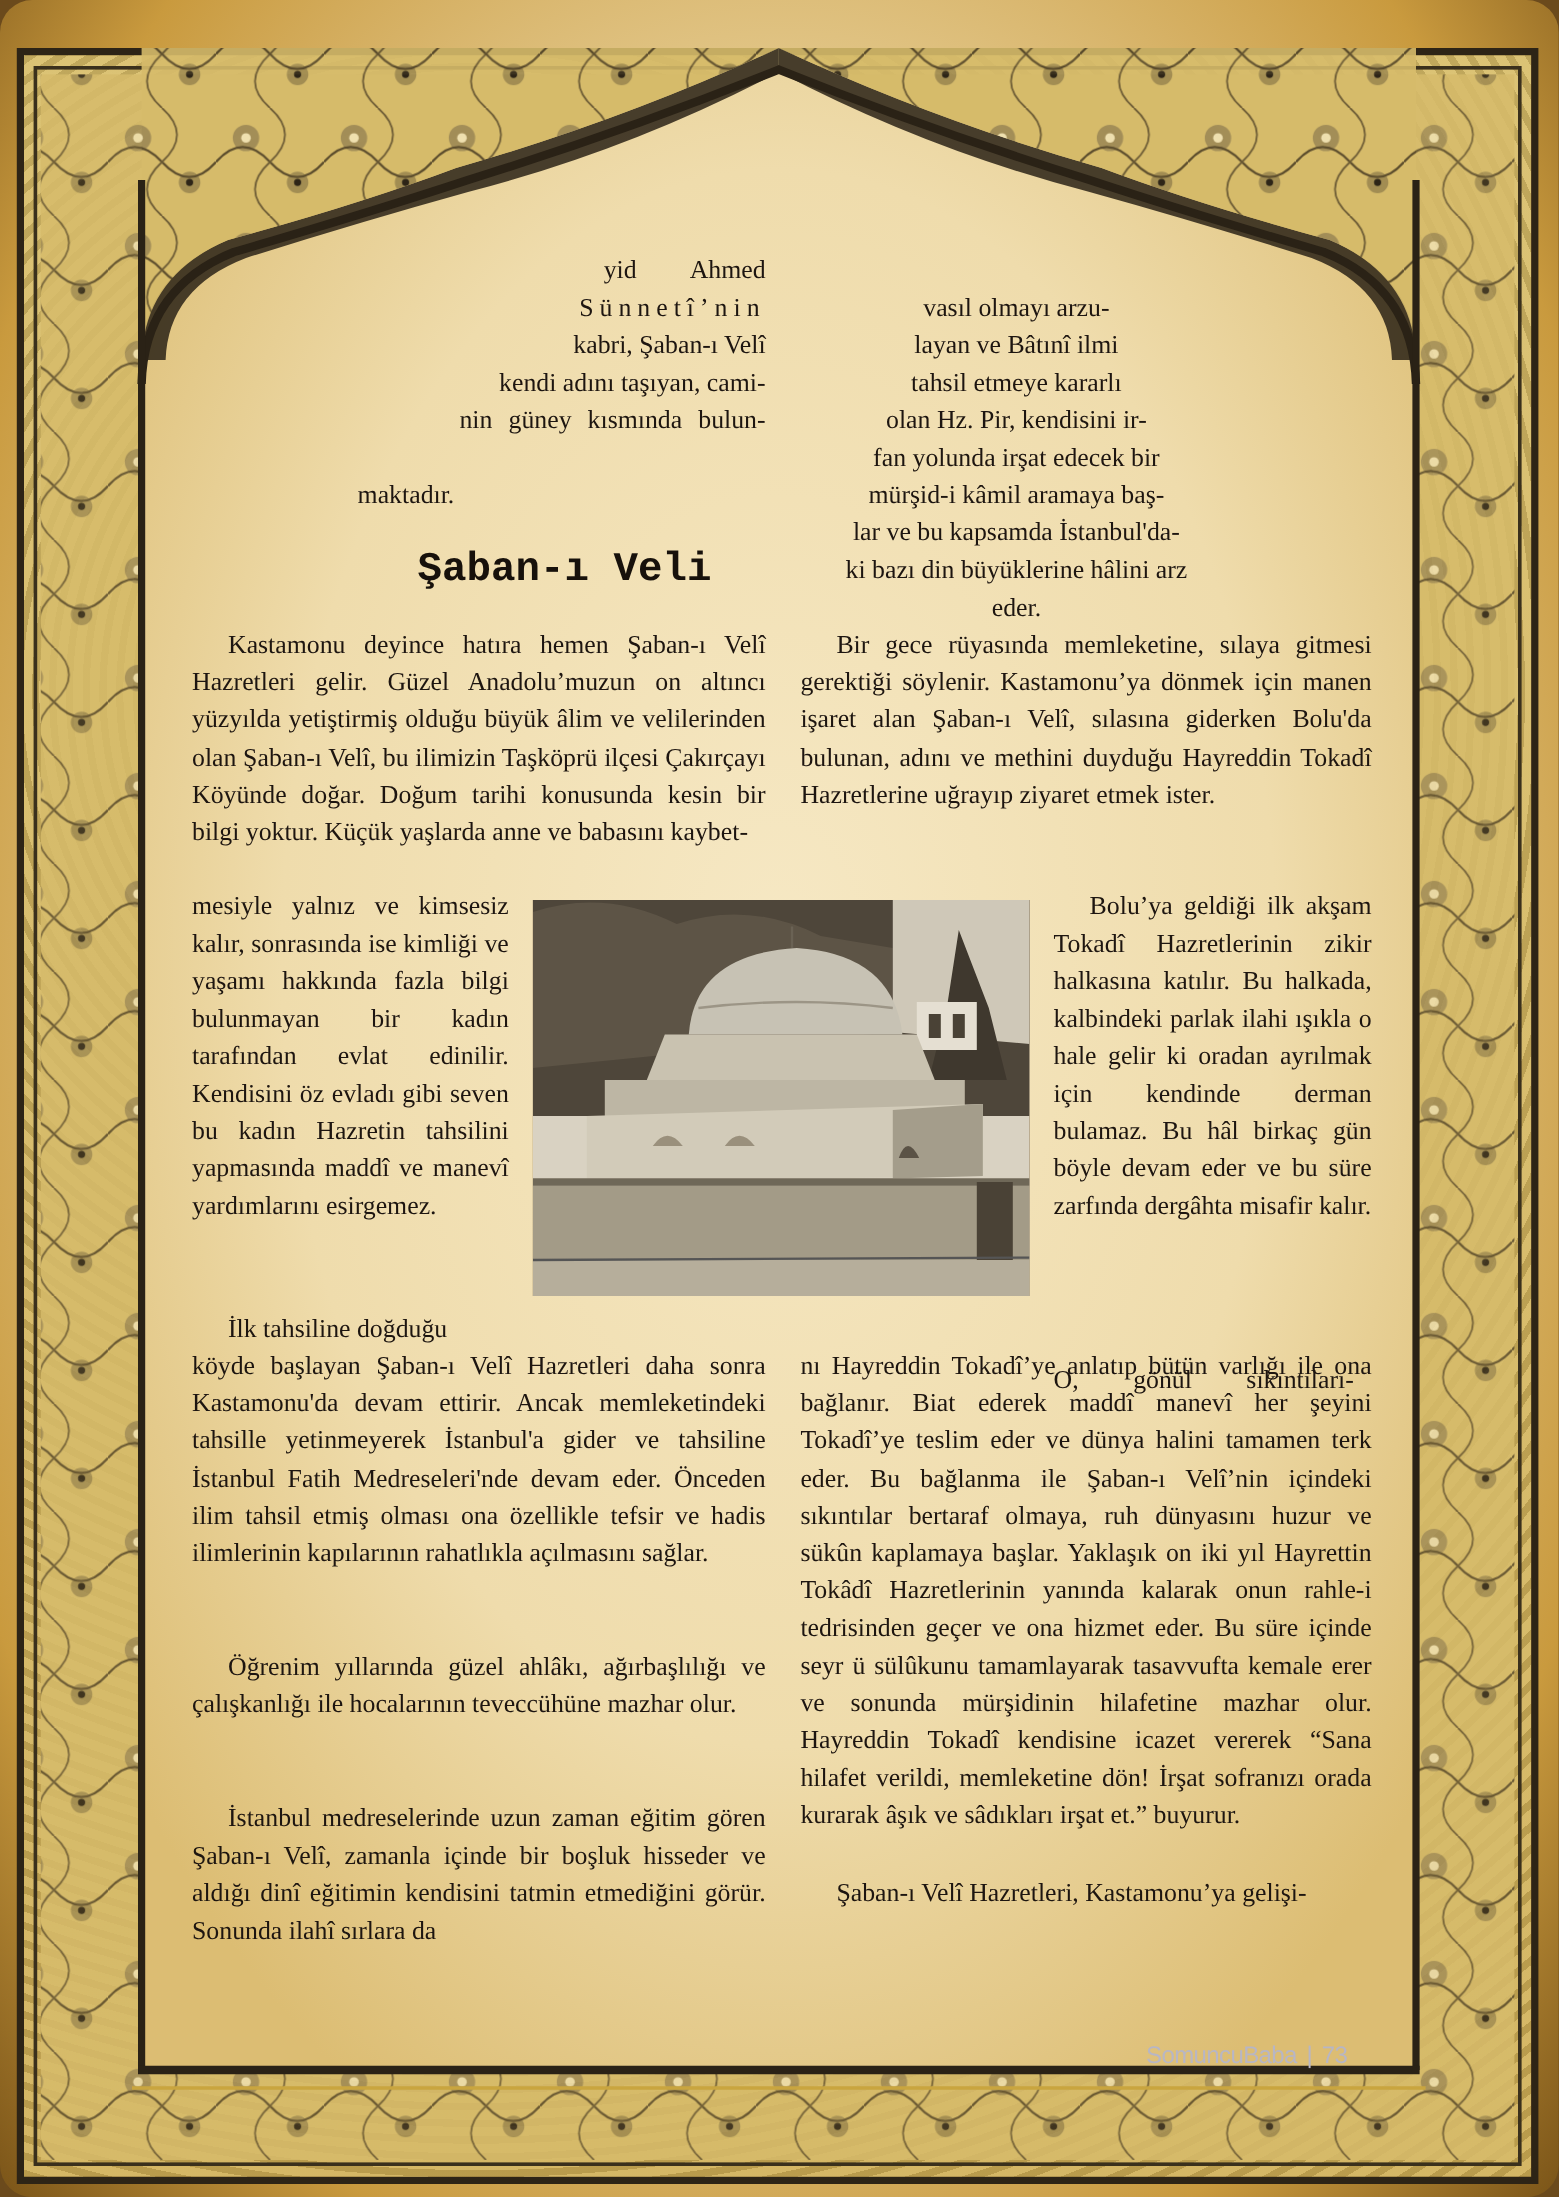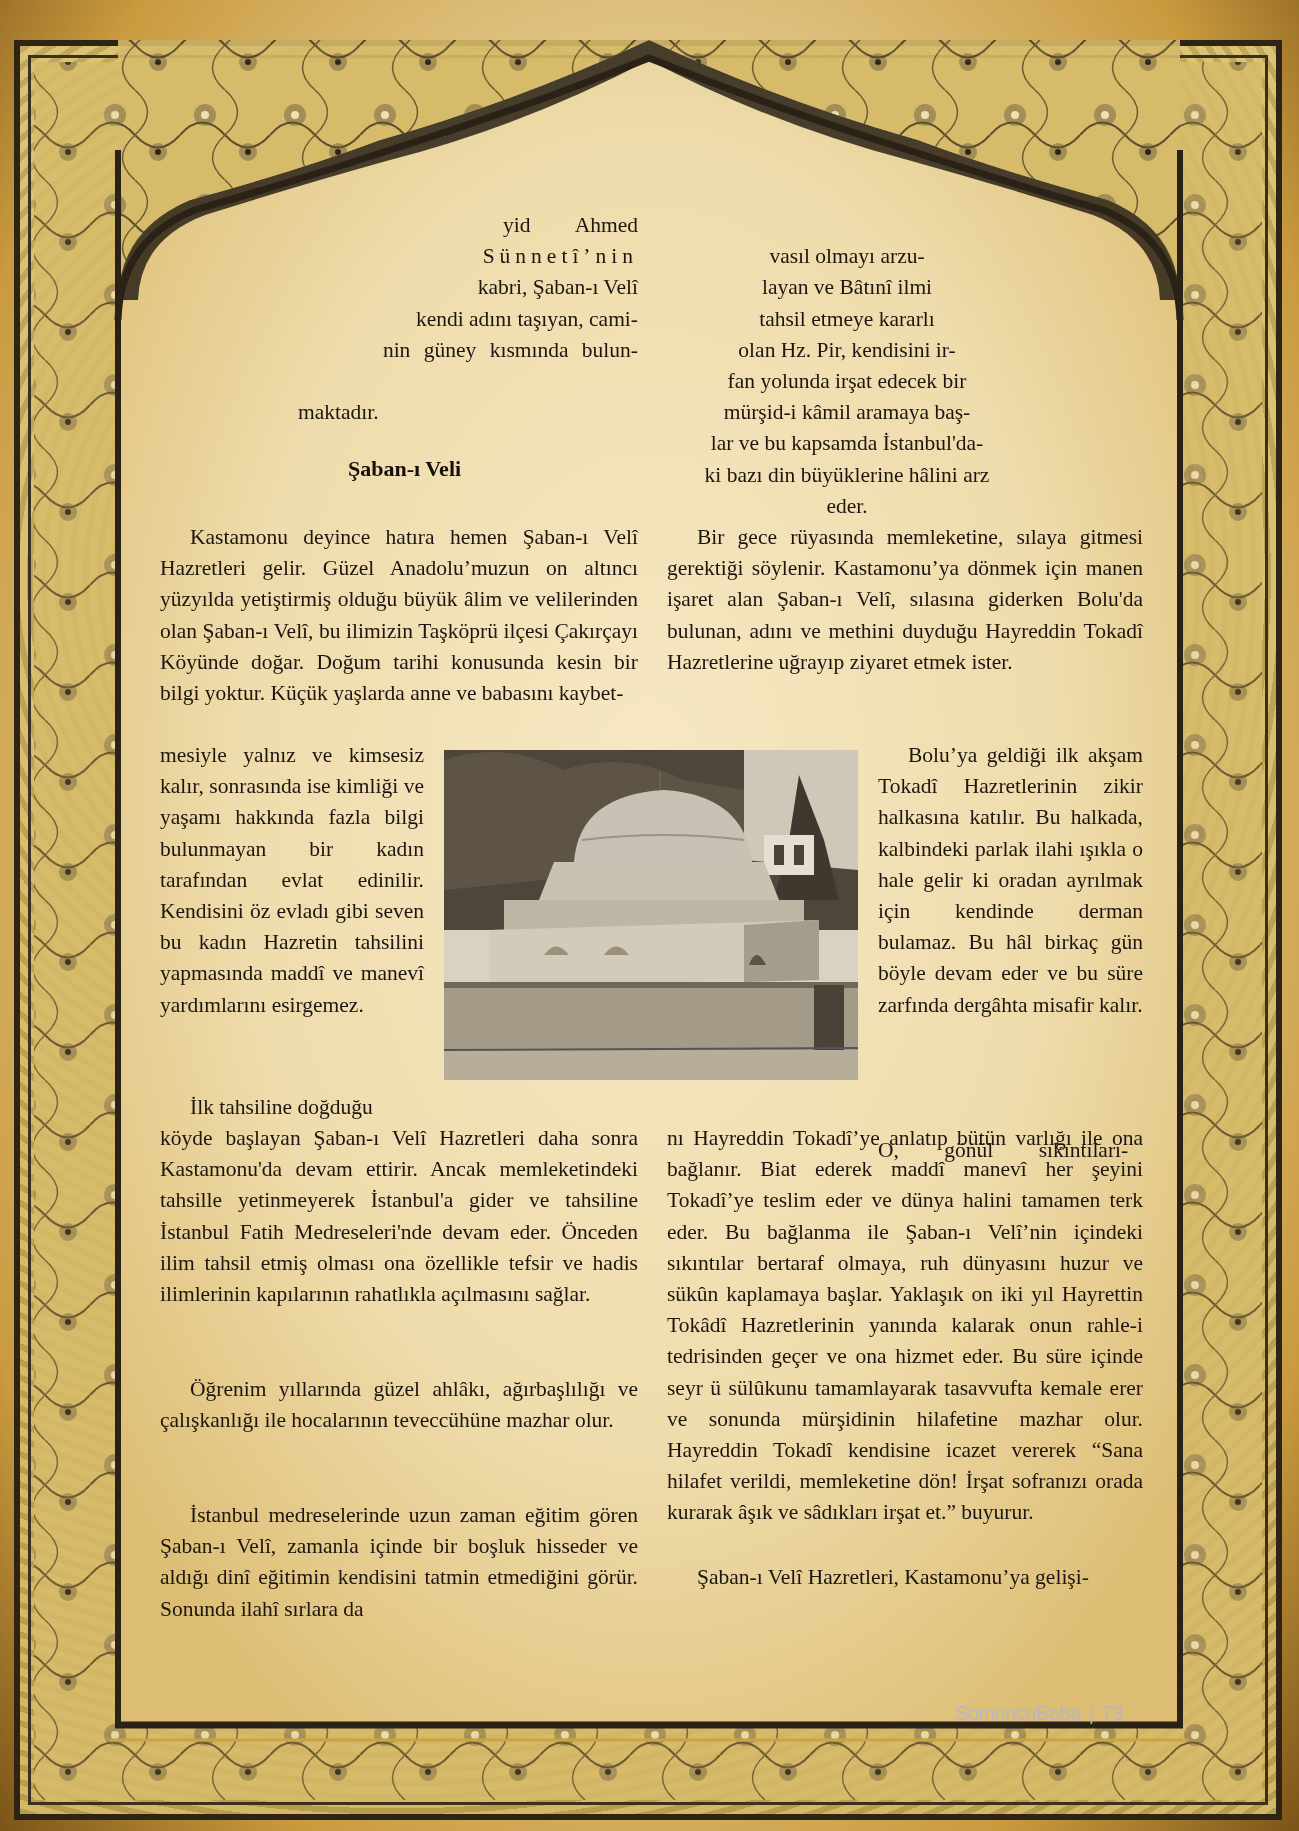--- a/index.html
+++ b/index.html
@@ -1,27 +1,27 @@
 <!DOCTYPE html>
 <html><head>
 <meta charset="utf-8">
 <style>
   html, body { margin:0; padding:0; }
   body { width:1299px; height:1831px; position:relative; overflow:hidden; background:#6b4a1c; font-family:"Liberation Serif", serif; }
   .page { position:absolute; left:0; top:0; width:1299px; height:1831px;
-    background: radial-gradient(ellipse at 50% 45%, #f3e4bd 0%, #e9d39e 45%, #c99a3e 80%, #7a5418 100%); }
+    background: radial-gradient(ellipse at 50% 45%, #f3e4bd 0%, #e9d39e 45%, #c99a3e 80%, #7a5418 100%); border-radius: 27px; }
   .outer-border { position:absolute; left:14px; top:40px; width:1268px; height:1780px; border:6px solid #2d2416; box-sizing:border-box;
     background: repeating-radial-gradient(circle at 30% 30%, rgba(120,100,50,0.25) 0 6px, rgba(230,210,150,0.25) 6px 14px),
                 linear-gradient(#d8be6a, #cfae55); }
   .inner-line { position:absolute; left:28px; top:55px; width:1240px; height:1750px; border:3px solid #3a301c; box-sizing:border-box; }
   .ornament { position:absolute; left:0; top:0; width:1299px; height:1831px; pointer-events:none; }
   .text { position:absolute; font-size:21.5px; line-height:31.2px; color:#1d1510; text-align:justify; }
   .text p { margin:0; }
   .indent { text-indent:30px; }
-  .heading { position:absolute; left:348px; top:456px; font-family:Liberation Serif, serif; font-weight:bold; font-size:22px; color:#17110b; }
+  .heading { position:absolute; left:348px; top:456px; font-family:Liberation Mono, monospace; font-weight:bold; font-size:34px; color:#17110b; }
   .photo { position:absolute; left:444px; top:750px; width:414px; height:330px; overflow:hidden; background:#8a7a62; }
   .footer { position:absolute; left:955px; top:1702px; font-family:"Liberation Sans", sans-serif; font-size:20px; color:#b8b6c4; letter-spacing:-0.5px; }
   .footer .sep { margin:0 8px; color:#b8b6c4; }
 </style>
 </head>
 <body>
 
 <div class="page">
 
   <div class="outer-border"></div>

